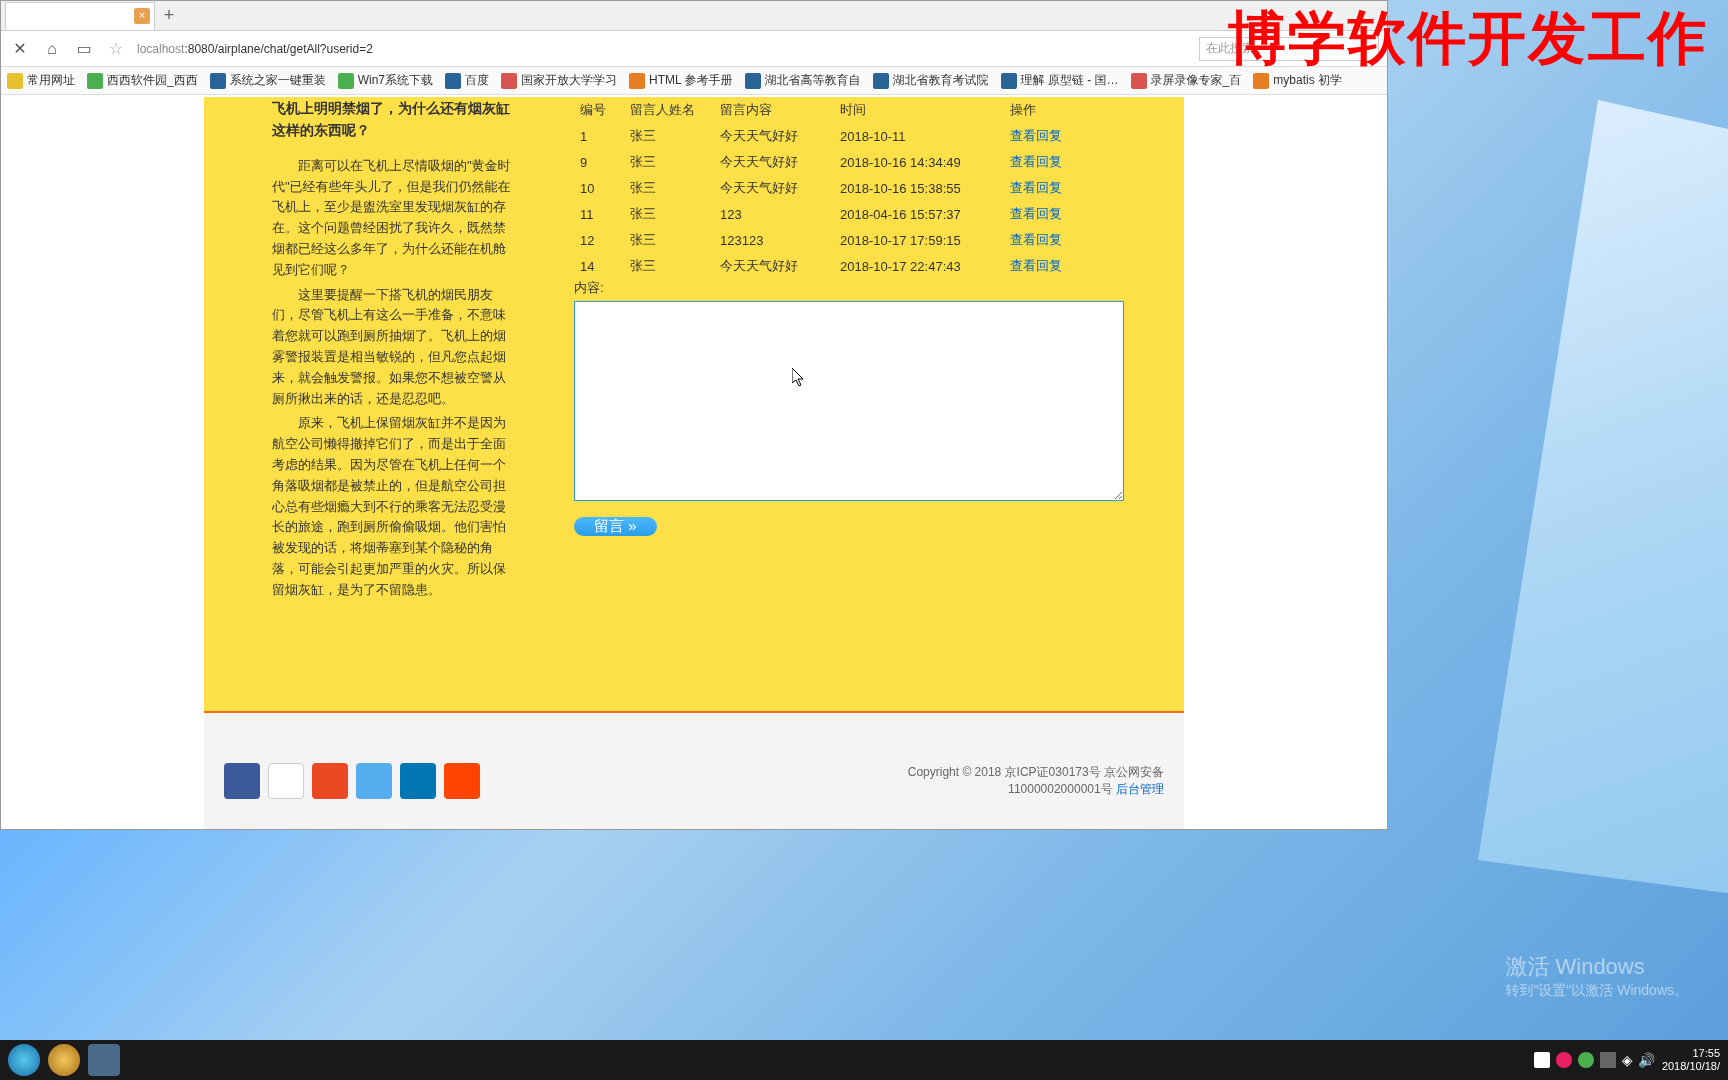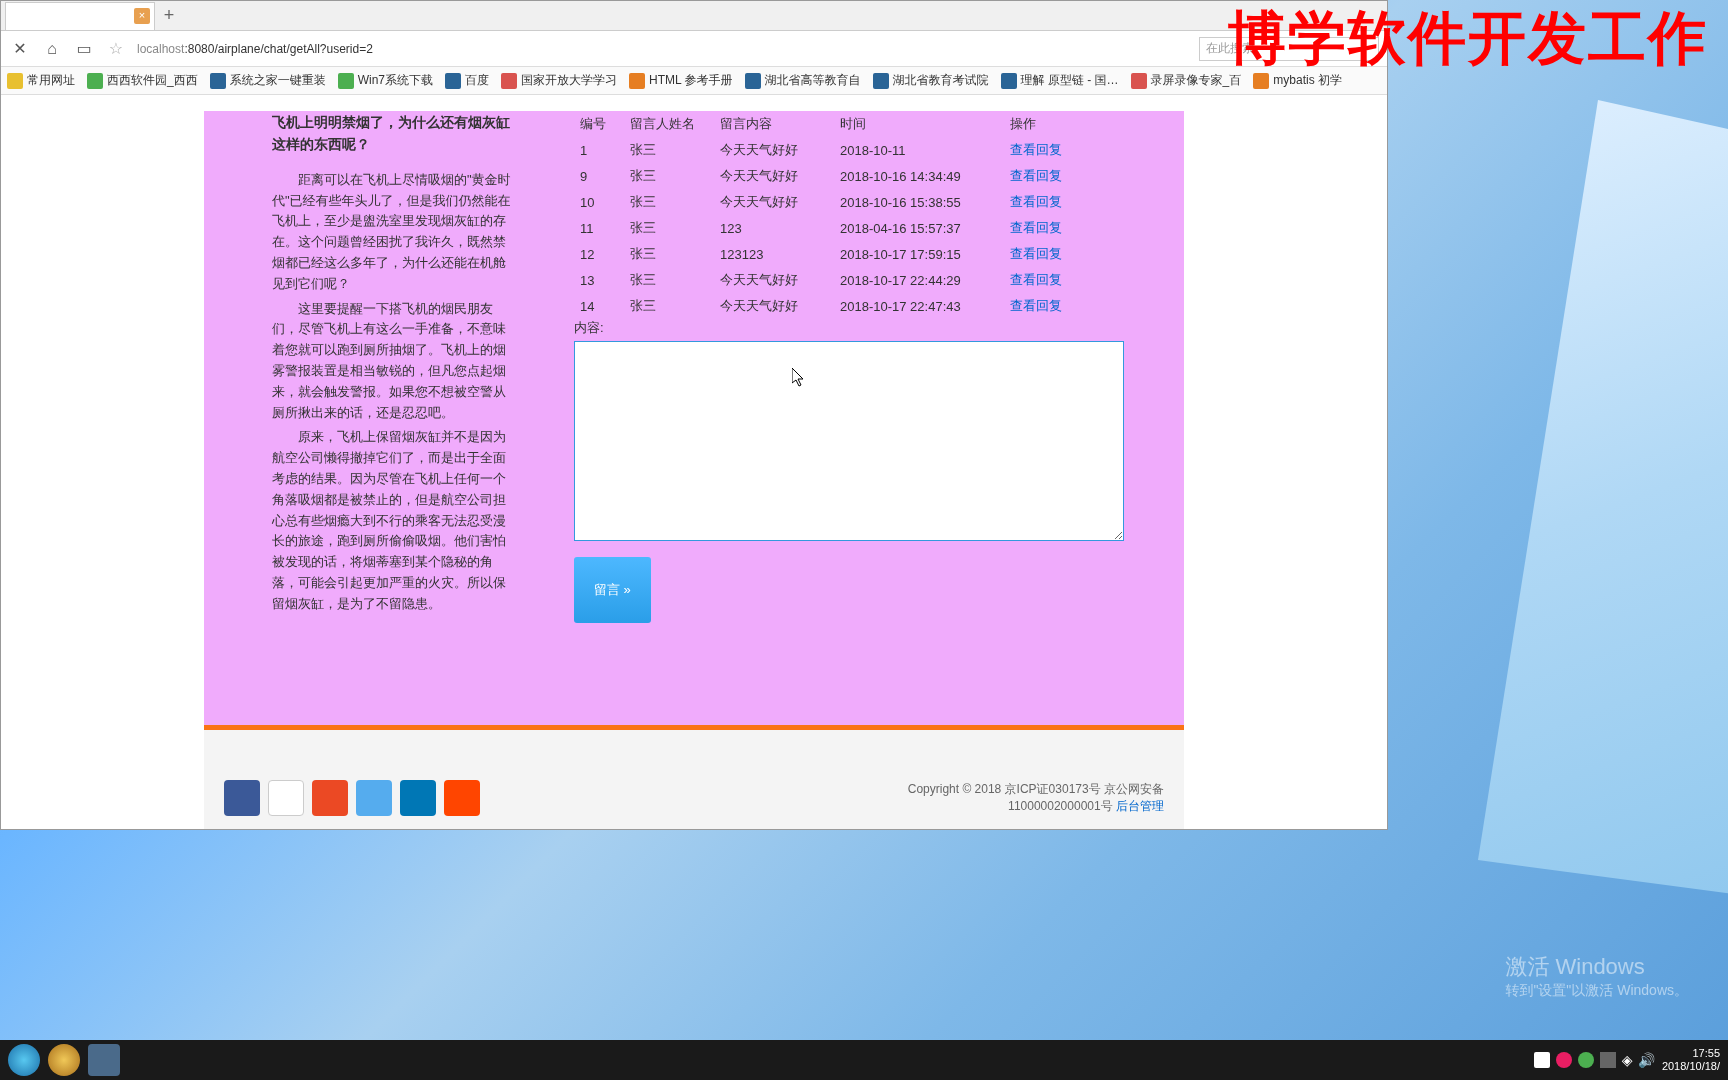--- a/index.html
+++ b/index.html
@@ -32,37 +32,37 @@
 .bm-item { display: flex; align-items: center; gap: 4px; color: #333; cursor: pointer; white-space: nowrap; }
 .bm-icon { width: 16px; height: 16px; background: #4a90d9; border-radius: 2px; flex-shrink: 0; }
 .bm-icon.y { background: #e8c030; }
 .bm-icon.g { background: #4caf50; }
 .bm-icon.r { background: #d9534f; }
 .bm-icon.b { background: #2a6496; }
 .bm-icon.o { background: #e67e22; }
 
 
 .page { position: absolute; top: 94px; left: 0; right: 0; bottom: 0; overflow: hidden; background: #fff; }
-.page-wrap { width: 980px; margin: 16px auto; background: #f0abfc; position: relative; height: 100%; }
+.page-wrap { width: 980px; margin: 2px auto; background: #fde047; position: relative; height: 100%; }
 .article-col { position: absolute; left: 68px; top: 0; width: 240px; font-size: 13px; color: #333; line-height: 1.6; }
 .article-title { font-size: 14px; font-weight: bold; margin-bottom: 14px; }
 .article-col p { text-indent: 2em; margin-bottom: 4px; }
 
 .msg-col { position: absolute; left: 370px; top: 0; width: 560px; }
 .msg-table { width: 100%; font-size: 13px; border-collapse: collapse; }
 .msg-table th { text-align: left; font-weight: normal; color: #333; padding: 4px 6px; }
 .msg-table td { padding: 4px 6px; color: #333; }
 .action-link { color: #0066cc; cursor: pointer; }
 
 .add-title { font-size: 32px; font-weight: bold; margin-top: 40px; margin-bottom: 20px; }
 .label-content { font-size: 13px; color: #333; margin-bottom: 4px; }
 .content-area { width: 550px; height: 200px; border: 1px solid #3399dd; padding: 6px; font-size: 13px; resize: both; }
-.submit-btn { margin-top: 12px; padding: 24px 20px; background: linear-gradient(#4db8ff, #2a9ee8); color: #fff; border: none; border-radius: 3px; font-size: 13px; cursor: pointer; }
-
-.footer { position: absolute; bottom: 0; left: 0; right: 0; height: 120px; background: #f4f4f4; border-top: 5px solid #f97316; }
+.submit-btn { margin-top: 12px; padding: 0 20px; background: linear-gradient(#4db8ff, #2a9ee8); color: #fff; border: none; border-radius: 10px; font-size: 15px; cursor: pointer; }
+
+.footer { position: absolute; bottom: 0; left: 0; right: 0; height: 120px; background: #f4f4f4; border-top: 2px solid #f97316; }
 .footer-inner { width: 940px; margin: 0 auto; padding-top: 50px; display: flex; justify-content: space-between; align-items: center; }
 .social-icons { display: flex; gap: 8px; }
 .social-ic { width: 36px; height: 36px; border-radius: 4px; }
 .si-fb { background: #3b5998; }
 .si-de { background: #fff; border: 1px solid #ccc; }
 .si-su { background: #eb4924; }
 .si-tw { background: #55acee; }
 .si-li { background: #0077b5; }
 .si-re { background: #ff4500; }
 .footer-text { font-size: 12px; color: #666; text-align: right; }
@@ -209,27 +209,20 @@
                 <td>张三</td>
                 <td>123</td>
                 <td>2018-04-16 15:57:37</td>
                 <td><span class="action-link">查看回复</span></td>
               </tr>
               <tr>
                 <td>12</td>
                 <td>张三</td>
                 <td>123123</td>
                 <td>2018-10-17 17:59:15</td>
-                <td><span class="action-link">查看回复</span></td>
-              </tr>
-              <tr>
-                <td>13</td>
-                <td>张三</td>
-                <td>今天天气好好</td>
-                <td>2018-10-17 22:44:29</td>
                 <td><span class="action-link">查看回复</span></td>
               </tr>
               <tr>
                 <td>14</td>
                 <td>张三</td>
                 <td>今天天气好好</td>
                 <td>2018-10-17 22:47:43</td>
                 <td><span class="action-link">查看回复</span></td>
               </tr>
             </tbody>

